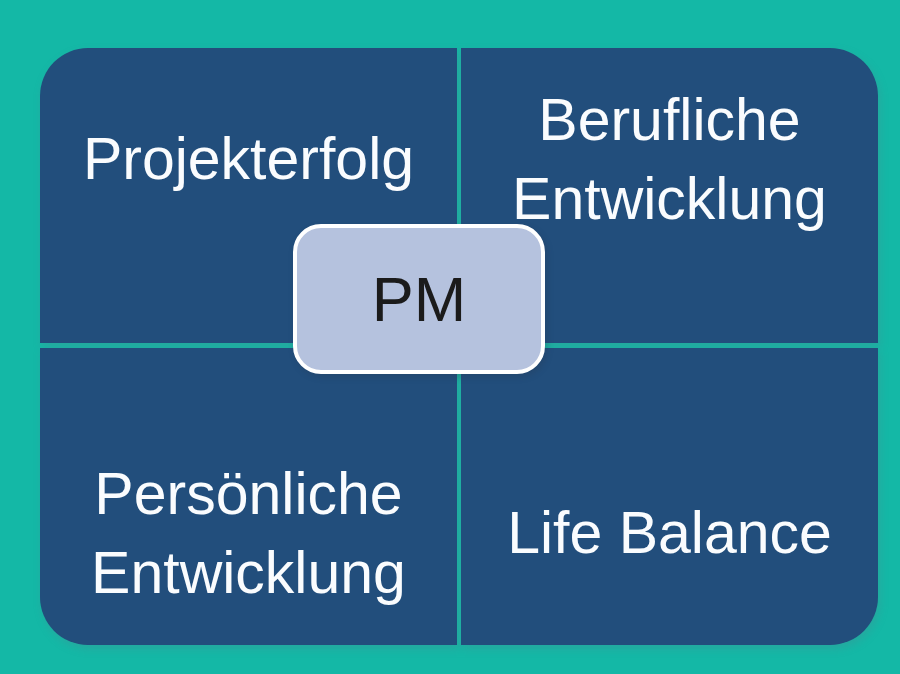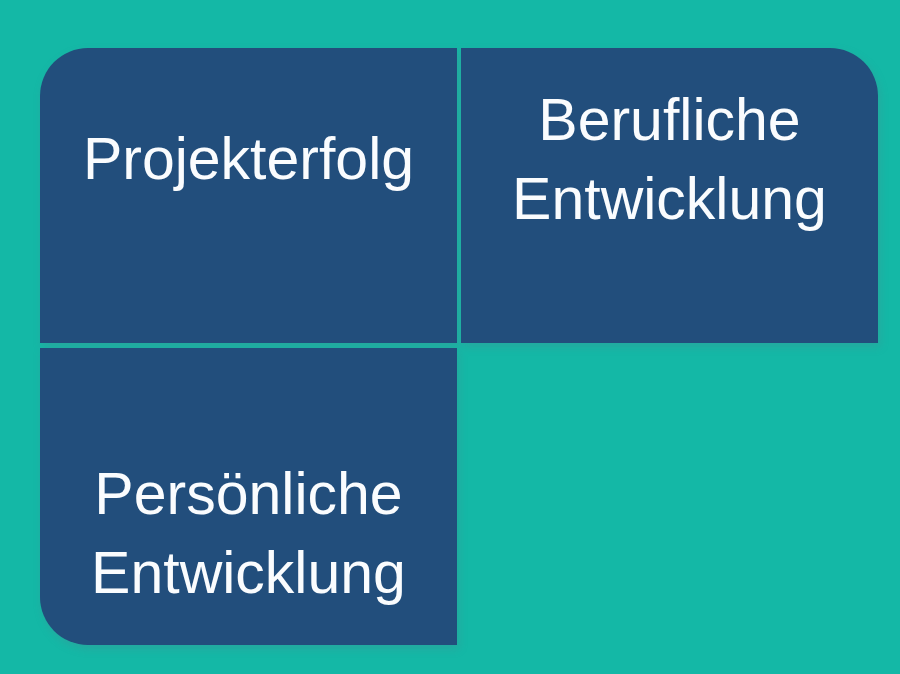--- a/index.html
+++ b/index.html
@@ -72,15 +72,21 @@
       <span class="label">Projekterfolg</span>
     </div>
     <div class="quad quad-tr quad-top">
       <span class="label">Berufliche
 Entwicklung</span>
     </div>
     <div class="quad quad-bl quad-bottom">
       <span class="label">Persönliche
 Entwicklung</span>
     </div>
+    <div class="quad quad-br quad-bottom">
+      <span class="label">Life Balance</span>
+    </div>
   </div>
 
+  <div class="center-node">
+    <span class="center-label">PM</span>
+  </div>
 </div>
 
 </body></html>

